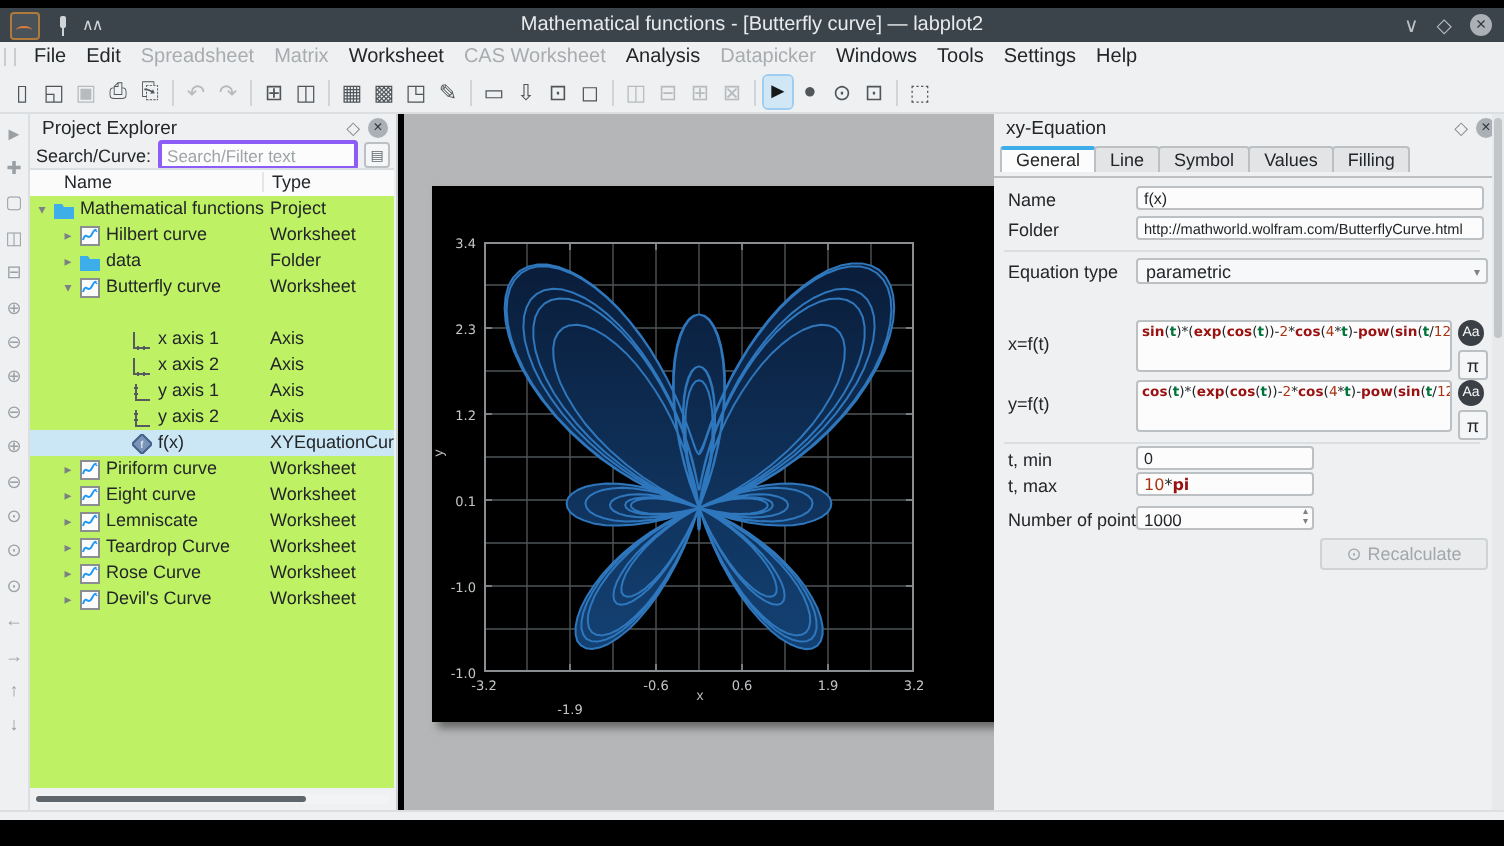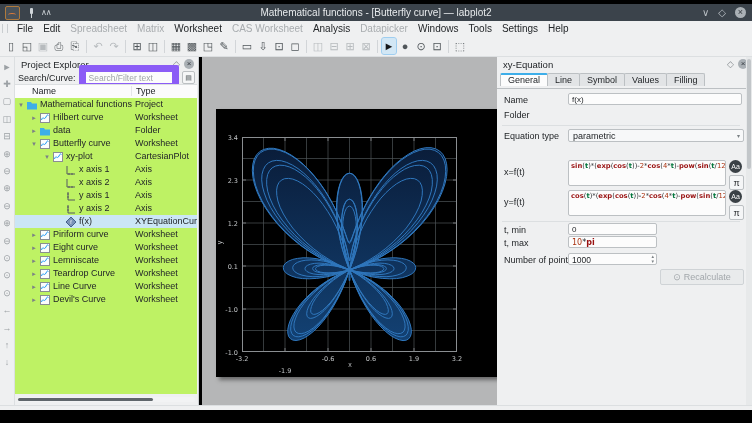--- a/index.html
+++ b/index.html
@@ -40,42 +40,42 @@
     display:flex;flex-direction:column;align-items:center;padding-top:1px;box-sizing:border-box;}
   .lt-icon{width:13px;height:17.4px;display:flex;align-items:center;justify-content:center;font-size:9px;color:#9ba0a4;}
   
   #project-explorer{position:absolute;left:15px;top:0;width:183px;height:348px;background:#eff0f1;border-right:1px solid #c9cdd0;}
   .dock-header{height:14px;display:flex;align-items:center;padding:0 4px;font-size:9.5px;color:#232629;}
   .dock-header .dh-title{flex:1;padding-left:2px;}
   .dock-header .dh-icons{display:flex;gap:4px;align-items:center;color:#878c90;font-size:9px;}
   .dock-header .circle-x{width:10px;height:10px;font-size:8px;line-height:10px;}
   #search-row{display:flex;align-items:center;height:13px;padding:0 3px;gap:3px;}
   #search-row label{font-size:9px;color:#232629;white-space:nowrap;}
-  #search-input{flex:1;height:11px;font-size:8.5px;border:7px solid #8b5cf6;border-radius:2px;background:#fcfcfc;
+  #search-input{flex:1;height:11px;font-size:8.5px;border:2px solid #8b5cf6;border-radius:2px;background:#fcfcfc;
     padding:0 3px;font-family:"Liberation Sans",sans-serif;color:#232629;min-width:0;}
   #search-input::placeholder{color:#9ea3a7;}
   .mini-btn{width:11px;height:11px;border:1px solid #bcc0c3;border-radius:2px;background:#f5f6f7;
     display:inline-flex;align-items:center;justify-content:center;font-size:7px;color:#60666a;}
   #pe-columns{position:absolute;left:0;top:27px;width:182px;height:13px;background:#fbfbfc;border-top:1px solid #dcdfe1;
     border-bottom:1px solid #dcdfe1;font-size:9px;color:#232629;}
   #pe-columns .col-name{position:absolute;left:17px;top:1px;}
   #pe-columns .col-type{position:absolute;left:116px;top:1px;border-left:1px solid #e4e6e8;padding-left:4px;}
   #tree{position:absolute;left:0;top:41px;width:182px;height:296px;background:#bef264;overflow:hidden;}
   .tree-row{position:absolute;left:0;width:182px;height:13px;font-size:9px;display:flex;align-items:center;}
   .tree-row.sel{background:#cbe6f5;}
   .tree-row .chev{position:absolute;width:8px;text-align:center;color:#7b8185;font-size:7px;top:3px;}
   .tree-row .t-icon{position:absolute;top:1.5px;width:10px;height:10px;}
   .tree-row .t-name{position:absolute;top:1px;color:#232629;white-space:nowrap;}
   .tree-row .t-type{position:absolute;left:120px;top:1px;color:#232629;white-space:nowrap;}
   #pe-hscroll{position:absolute;left:2px;top:340px;width:178px;height:5px;background:#f2f3f4;border-radius:3px;}
   #pe-hscroll .hs-handle{position:absolute;left:1px;top:1px;width:135px;height:3px;background:#5f666b;border-radius:2px;}
   
   #mdi{position:absolute;left:202px;top:0;width:295px;height:348px;background:#b5b6b7;border-right:1px solid #c9cdd0;}
   #page{position:absolute;left:14px;top:36px;width:293px;height:268px;background:#000;
-    box-shadow:3px 3px 4px rgba(40,40,40,.55);margin-top:16px;}
+    box-shadow:3px 3px 4px rgba(40,40,40,.55);}
   #plot-svg{position:absolute;left:26px;top:28px;}
   .tick-y{position:absolute;width:22px;text-align:right;font-size:6.5px;color:#c3c6c8;font-family:"DejaVu Sans",sans-serif;}
   .tick-x{position:absolute;width:26px;text-align:center;font-size:6.5px;color:#c3c6c8;font-family:"DejaVu Sans",sans-serif;}
   #xlabel{position:absolute;left:119px;top:252px;width:30px;text-align:center;font-size:7px;color:#b9bcbe;}
   #ylabel{position:absolute;left:2px;top:130px;font-size:7px;color:#b9bcbe;transform:rotate(-90deg);}
   
   #equation-dock{position:absolute;left:497px;top:0;width:255px;height:348px;background:#eff0f1;}
   #eq-tabs{position:absolute;left:3px;top:16px;height:15px;display:flex;}
   .tab{font-size:9px;padding:1px 7px 0 7px;border:1px solid #bcc0c3;border-bottom:none;background:#e2e4e6;
     color:#232629;border-radius:2px 2px 0 0;margin-right:-1px;height:13px;box-sizing:border-box;}
@@ -253,29 +253,20 @@
           </div>
           <div class="tree-row" style="top: 39px; padding-left: 41px;">
             <span class="chev" style="left:15px">▾</span>
             <span class="t-icon" style="left:25px"><svg width="10" height="10">
                 <rect x="0.5" y="0.5" width="9" height="9" fill="#fcfcfc" stroke="#8a8e91"></rect>
                 <path d="M1.5 7 C3 2,4 8,6 4 S8 3,8.5 2.5" stroke="#1d99f3" fill="none" stroke-width="1"></path>
               </svg></span>
             <span class="t-name" style="left:38px">Butterfly curve</span>
             <span class="t-type">Worksheet</span>
           </div>
-          <div class="tree-row" style="top: 52px;">
-            <span class="chev" style="left:28px">▾</span>
-            <span class="t-icon" style="left:38px"><svg width="10" height="10">
-                <rect x="0.5" y="0.5" width="9" height="9" fill="#fcfcfc" stroke="#8a8e91"></rect>
-                <path d="M1.5 7 C3 2,4 8,6 4 S8 3,8.5 2.5" stroke="#1d99f3" fill="none" stroke-width="1"></path>
-              </svg></span>
-            <span class="t-name" style="left:51px">xy-plot</span>
-            <span class="t-type">CartesianPlot</span>
-          </div>
           <div class="tree-row" style="top: 65px;">
             <span class="t-icon" style="left:51px"><svg width="10" height="10">
                 <path d="M1 1 V9 H9" stroke="#555b60" fill="none"></path>
                 <path d="M3 8 v2 M6 8 v2" stroke="#555b60"></path>
               </svg></span>
             <span class="t-name" style="left:64px">x axis 1</span>
             <span class="t-type">Axis</span>
           </div>
           <div class="tree-row" style="top: 78px;">
             <span class="t-icon" style="left:51px"><svg width="10" height="10">
@@ -344,21 +335,21 @@
               </svg></span>
             <span class="t-name" style="left:38px">Teardrop Curve</span>
             <span class="t-type">Worksheet</span>
           </div>
           <div class="tree-row" style="top: 182px;">
             <span class="chev" style="left:15px">▸</span>
             <span class="t-icon" style="left:25px"><svg width="10" height="10">
                 <rect x="0.5" y="0.5" width="9" height="9" fill="#fcfcfc" stroke="#8a8e91"></rect>
                 <path d="M1.5 7 C3 2,4 8,6 4 S8 3,8.5 2.5" stroke="#1d99f3" fill="none" stroke-width="1"></path>
               </svg></span>
-            <span class="t-name" style="left:38px">Line Curve</span>
+            <span class="t-name" style="left:38px">Rose Curve</span>
             <span class="t-type">Worksheet</span>
           </div>
           <div class="tree-row" style="top: 195px;">
             <span class="chev" style="left:15px">▸</span>
             <span class="t-icon" style="left:25px"><svg width="10" height="10">
                 <rect x="0.5" y="0.5" width="9" height="9" fill="#fcfcfc" stroke="#8a8e91"></rect>
                 <path d="M1.5 7 C3 2,4 8,6 4 S8 3,8.5 2.5" stroke="#1d99f3" fill="none" stroke-width="1"></path>
               </svg></span>
             <span class="t-name" style="left:38px">Devil's Curve</span>
             <span class="t-type">Worksheet</span>
@@ -456,20 +447,21 @@
           <span class="tab active">General</span>
           <span class="tab">Line</span>
           <span class="tab">Symbol</span>
           <span class="tab">Values</span>
           <span class="tab">Filling</span>
         </div>
       <div id="eq-form">
         <span class="f-label" style="top:6px">Name</span>
         <input class="f-input" style="left: 71px; top: 4px; width: 174px;" value="f(x)">
         <span class="f-label" style="top:21px">Folder</span>
+        <input class="f-input" style="left: 71px; top: 19px; width: 174px; font-size: 7.3px;" value="http://mathworld.wolfram.com/ButterflyCurve.html">
         <div class="f-sep" style="top:36px"></div>
         <span class="f-label" style="top:42px">Equation type</span>
         <div class="combo" style="left:71px;top:40px;width:176px;height:13px">
           <span>parametric</span><span class="arrow">▾</span>
         </div>
         <span class="f-label" style="top:78px">x=f(t)</span>
         <div class="eq-box" style="top:71px" id="eq-x"><span class="eq-func">sin</span>(<span class="eq-var">t</span>)*(<span class="eq-func">exp</span>(<span class="eq-func">cos</span>(<span class="eq-var">t</span>))-<span class="eq-num">2</span>*<span class="eq-func">cos</span>(<span class="eq-num">4</span>*<span class="eq-var">t</span>)-<span class="eq-func">pow</span>(<span class="eq-func">sin</span>(<span class="eq-var">t</span>/<span class="eq-num">12</span>), ))</div>
         <div class="rnd-btn" style="top:71px">Aa</div>
         <div class="pi-btn" style="top:86px">π</div>
         <span class="f-label" style="top:108px">y=f(t)</span>

